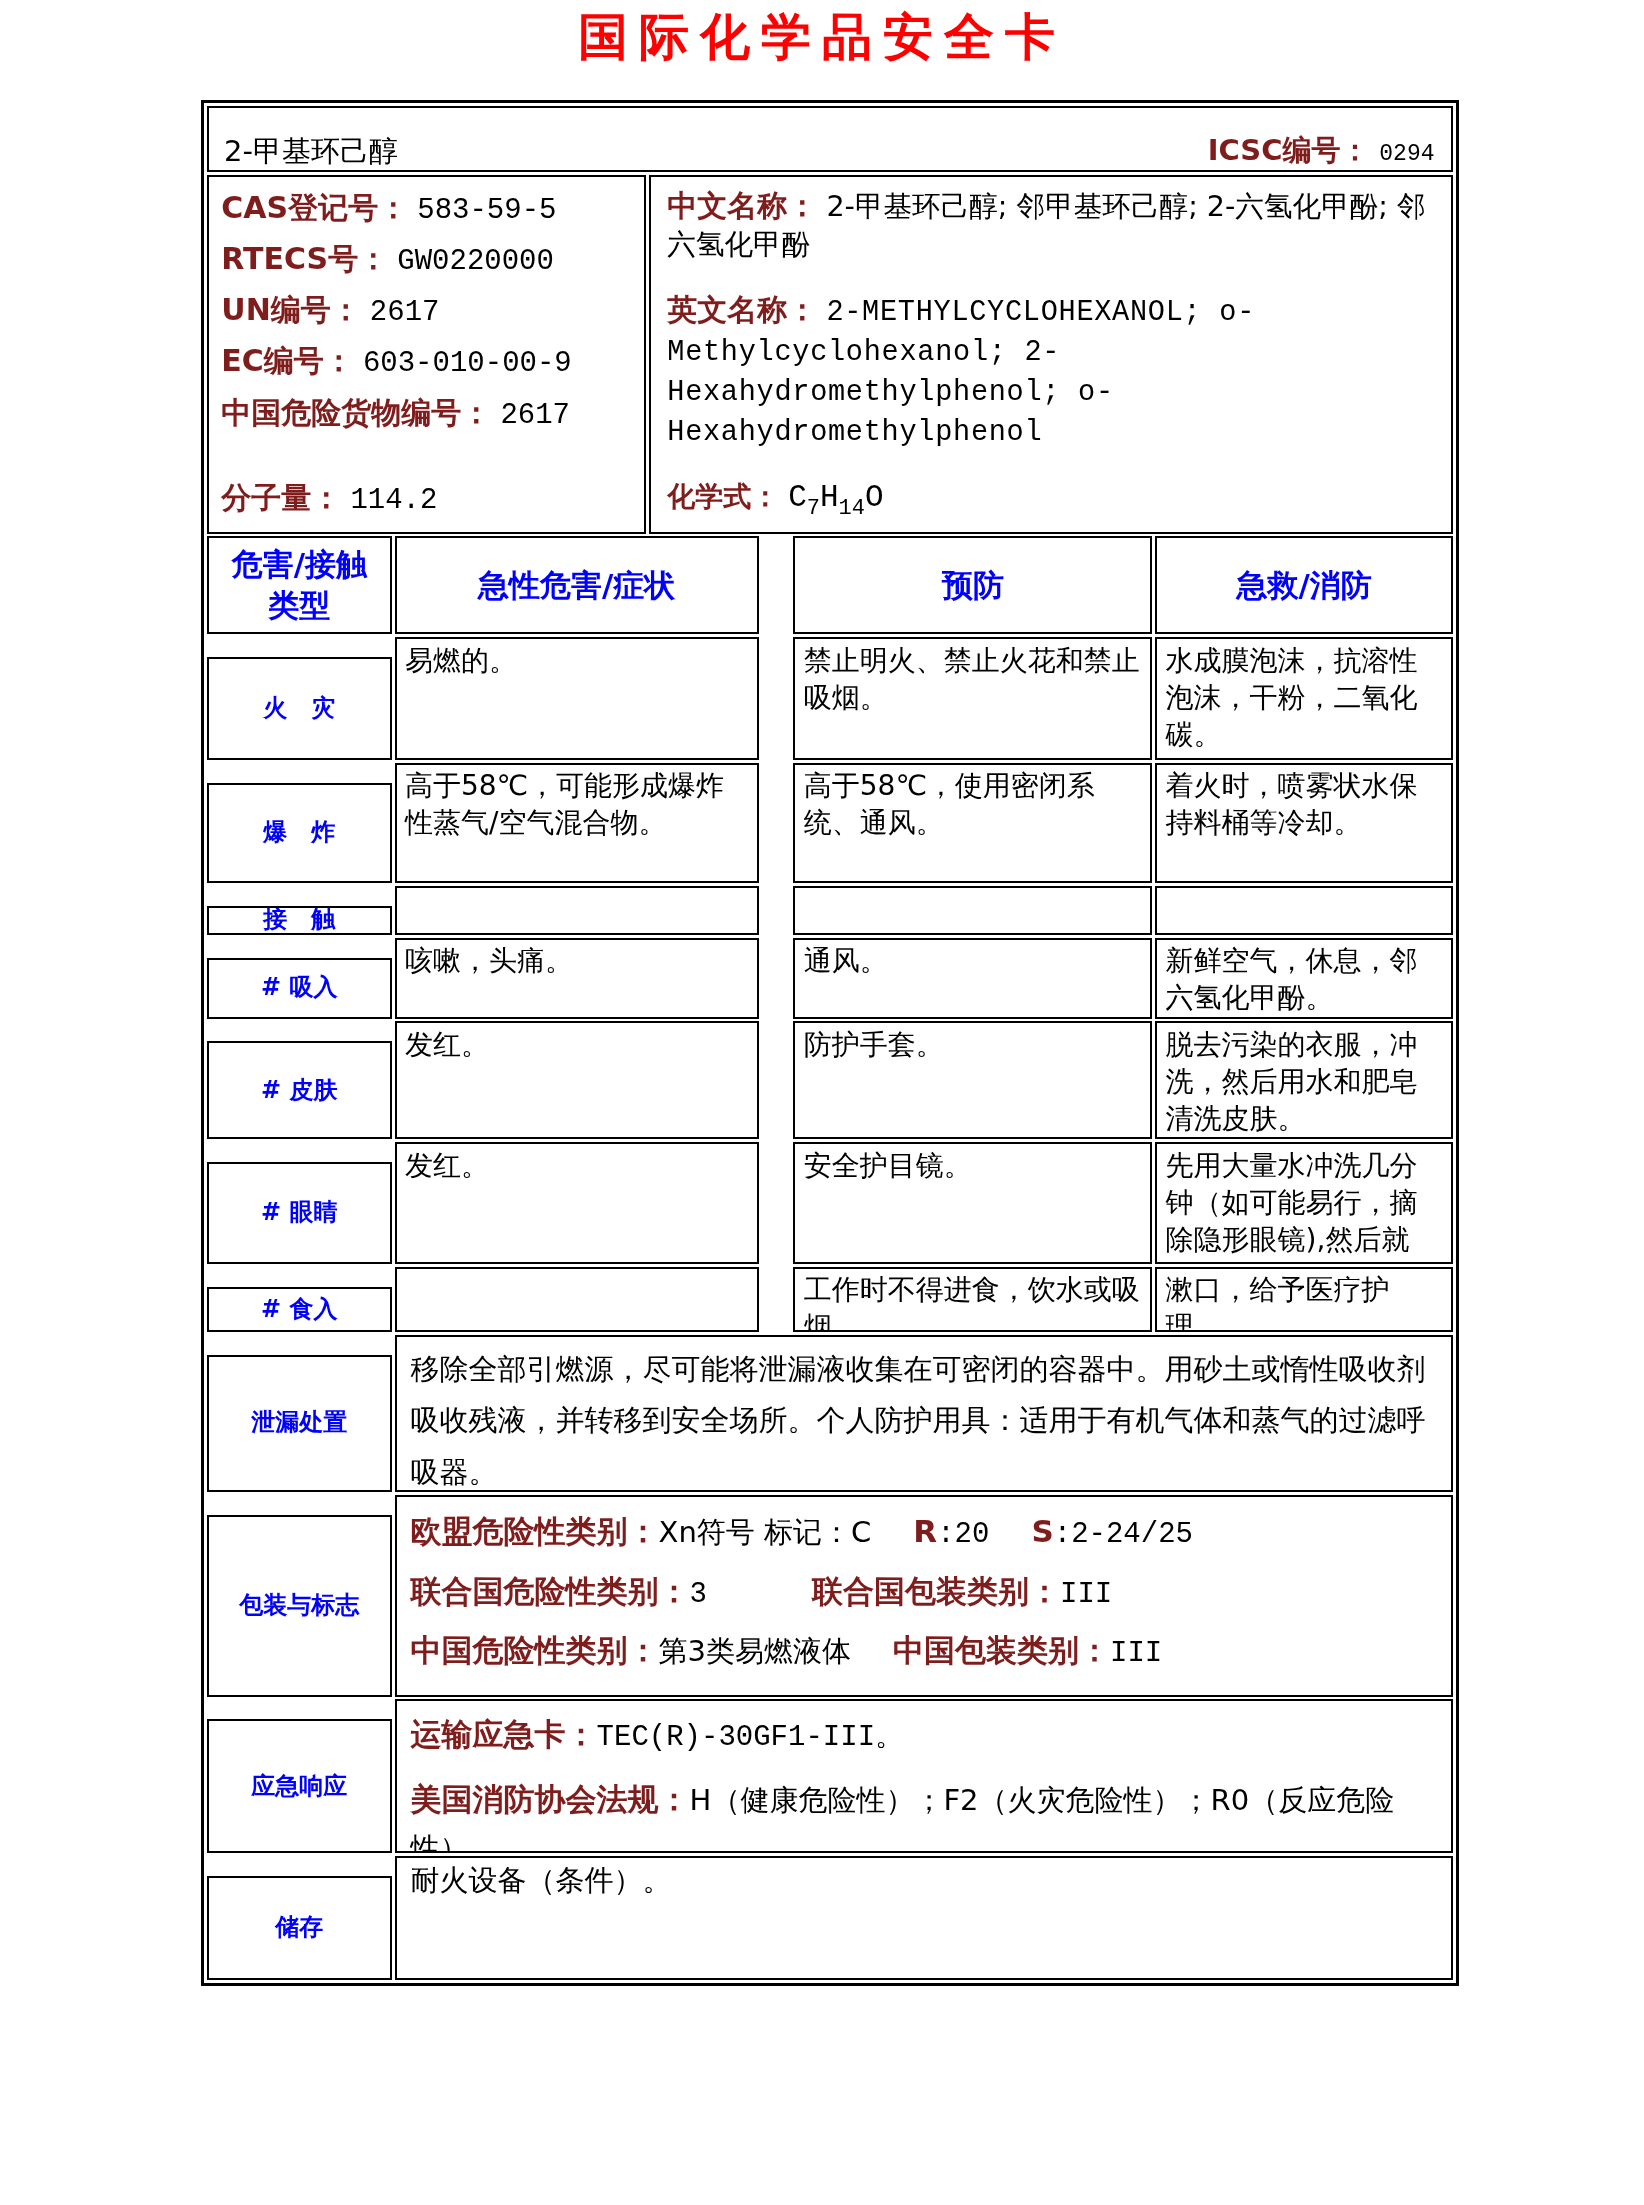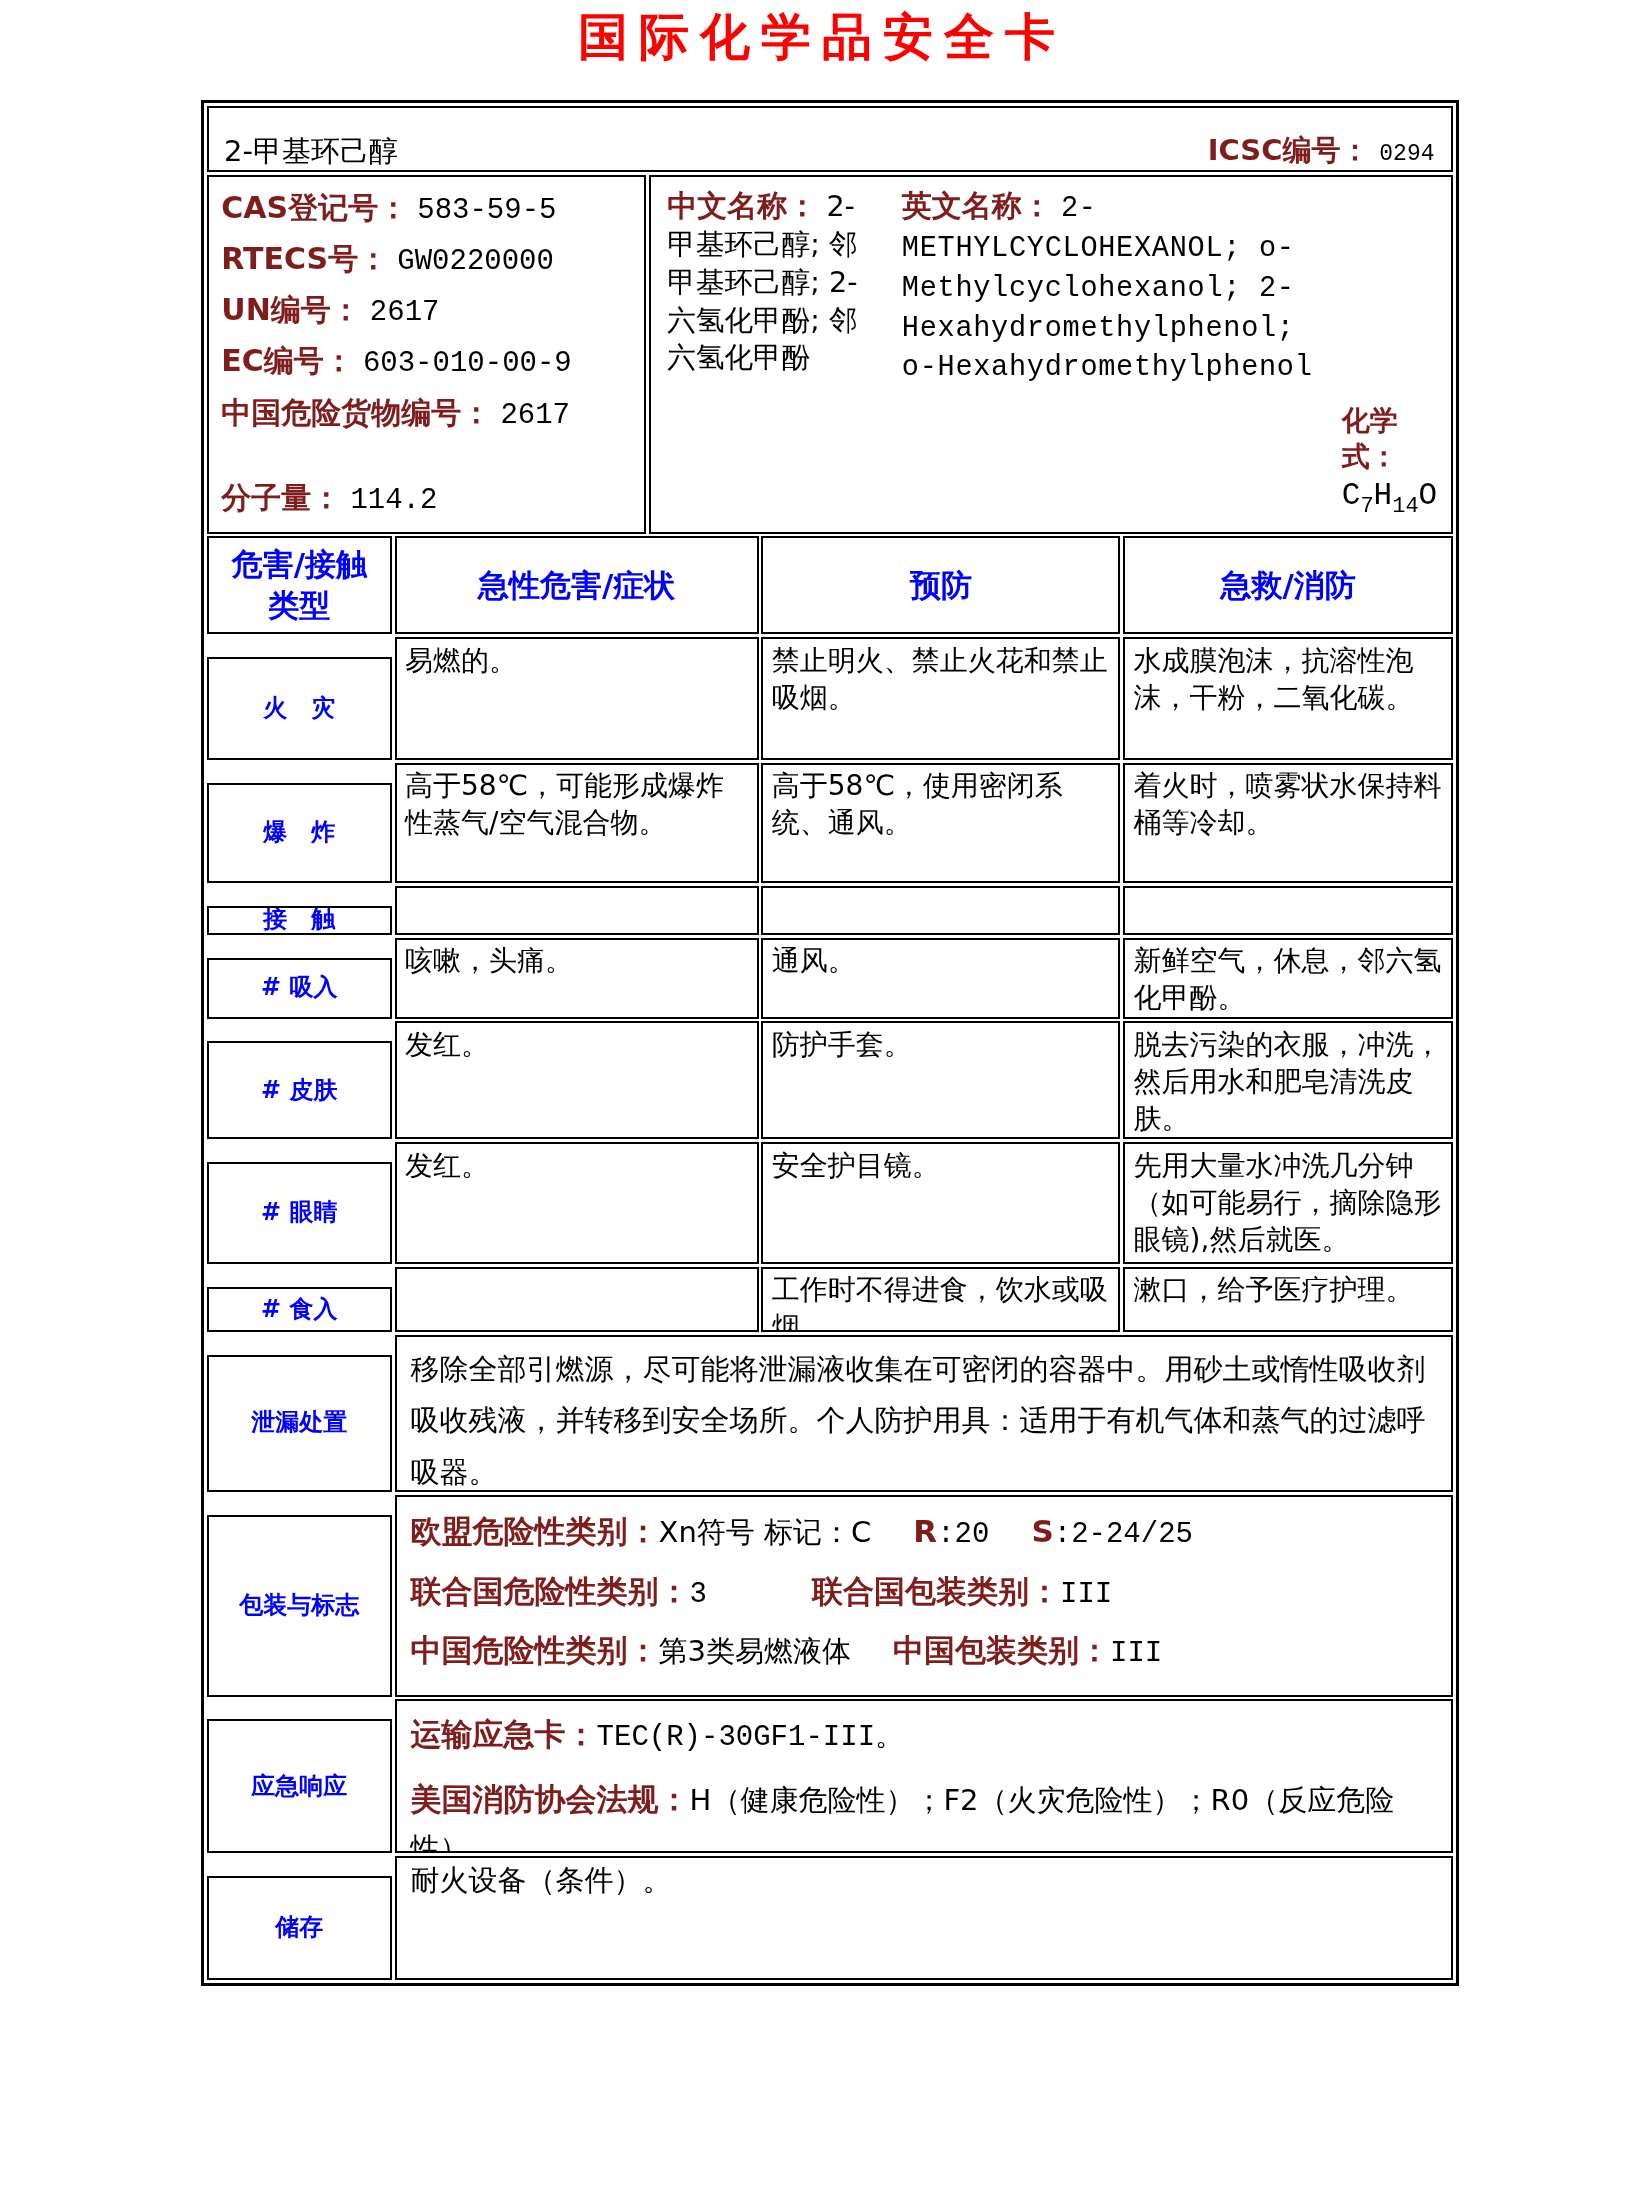--- a/index.html
+++ b/index.html
@@ -54,35 +54,34 @@
     flex: 0 0 439px;
     display: flex; flex-direction: column;
     padding: 11px 7px 0 12.5px;
   }
   .id-line { margin-bottom: 9px; font-size: 28.6px; }
   .id-line .lbl { font-size: 30px; }
   .id-line .mono { font-size: 29px; }
   .mw-line { margin-top: auto; margin-bottom: 11px; }
   .ids-right {
     flex: 1 1 auto;
-    display: flex; 
+    display: flex; flex-direction: column;
     padding: 9.8px 14px 0 16.7px;
-    gap: 29px;
   }
   .names-block { margin-bottom: 26.5px; font-size: 28.6px; }
   .names-block .lbl { font-size: 30px; }
   .en-block .mono { font-size: 28.6px; letter-spacing: 0.7px; }
   .formula-line { margin-top: auto; margin-bottom: 9.8px; }
   .formula-line .mono { font-size: 31px; }
   .sub { font-size: 22px; vertical-align: -0.38em; }
 
   
   .c1 { flex: 0 0 185px; }
   .c2 { flex: 0 0 364px; }
-  .c3 { flex: 0 0 359px; }
+  .c3 { flex: 0 0 359px; margin-left: 32px; }
   .c4 { flex: 1 1 auto; }
   .label-cell {
     display: flex; align-items: center; justify-content: center;
     text-align: center;
     color: #0000ff; font-weight: bold; font-size: 24px;
     padding: 2.8px;
     margin-top: 20px;
   }
   .hdr-cell {
     display: flex; align-items: center; justify-content: center;

